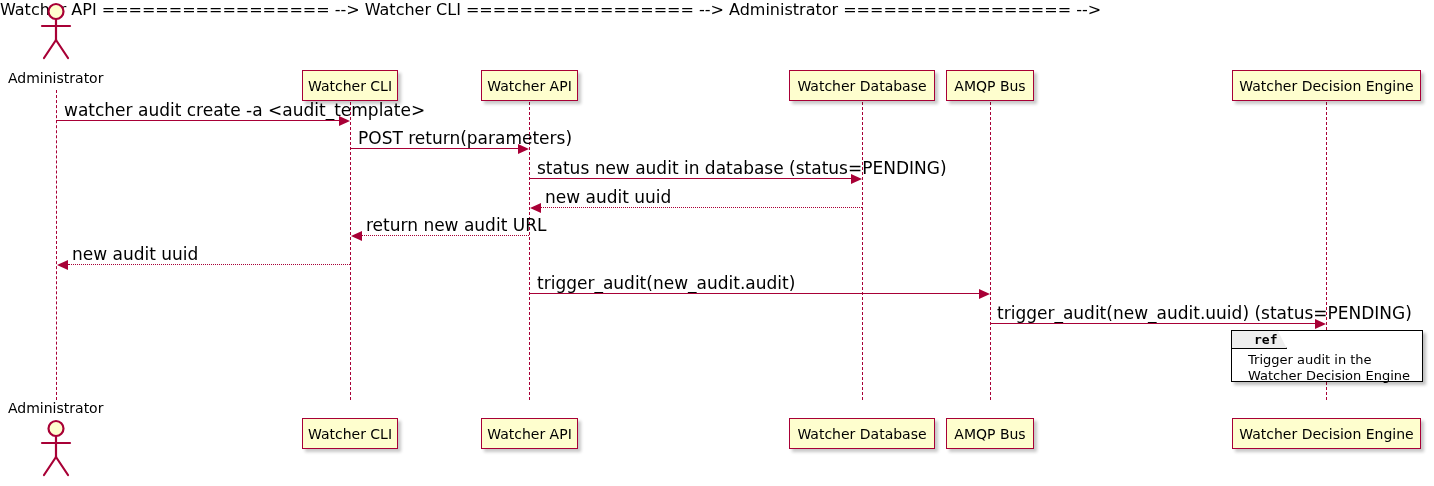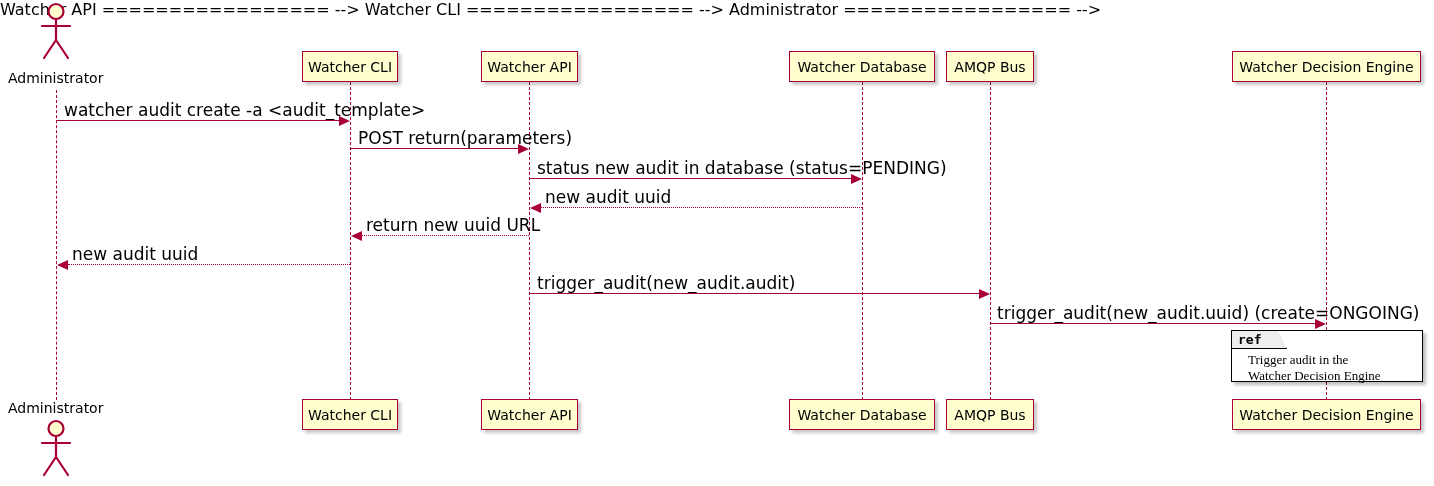--- a/index.html
+++ b/index.html
@@ -33,20 +33,21 @@
     color: #000000;
     font-size: 14px;
     line-height: 1;
     display: flex;
     align-items: center;
     justify-content: center;
     height: 31px;
     box-shadow: 3px 3px 3px rgba(0,0,0,0.22);
     z-index: 4;
     white-space: nowrap;
+    margin-top: 19px;
   }
   
   .actor {
     position: absolute;
     z-index: 4;
   }
   .actor-label {
     position: absolute;
     font-size: 14px;
     color: #000000;
@@ -98,37 +99,36 @@
   }
   .ref-tab {
     position: absolute;
     left: 0;
     top: 0;
     box-sizing: border-box;
     background: #EEEEEE;
     border-right: 1.5px solid #000000;
     border-bottom: 1.5px solid #000000;
     height: 18px;
-    padding: 0 8px 0 6px;
+    padding: 0 8px 0 22px;
     font-size: 13px;
     font-weight: bold;
     font-family: "DejaVu Sans Mono", monospace;
     line-height: 18px;
     color: #000000;
     clip-path: polygon(0 0, calc(100% - 9px) 0, 100% 100%, 0 100%);
   }
   .ref-text {
     position: absolute;
     left: 16px;
     top: 21px;
     font-size: 13px;
     color: #000000;
     line-height: 16px;
     white-space: pre;
-    font-family: Liberation Serif, serif;
   }
 </style>
 </head>
 <body>
 
 <div id="diagram">
 
   
   <div class="lifeline" style="left:56px; top:90px; height:310px;"></div>
   <div class="lifeline" style="left:350px; top:82px; height:318px;"></div>
@@ -182,36 +182,36 @@
   <div class="msg-label" style="left:537px; top:160px;">status new audit in database (status=PENDING)</div>
   <div class="msg" style="left:529px; top:178px; width:322px;"></div>
   <div class="arrowhead right" style="left:851px; top:173.5px;"></div>
 
    Watcher API ================= --&gt;
   <div class="msg-label" style="left:545px; top:189px;">new audit uuid</div>
   <div class="msg dotted" style="left:541px; top:207px; width:321px;"></div>
   <div class="arrowhead left" style="left:530px; top:202.5px;"></div>
 
    Watcher CLI ================= --&gt;
-  <div class="msg-label" style="left:366px; top:217px;">return new uuid URL</div>
+  <div class="msg-label" style="left:366px; top:217px;">return new audit URL</div>
   <div class="msg dotted" style="left:362px; top:235px; width:167px;"></div>
   <div class="arrowhead left" style="left:351px; top:230.5px;"></div>
 
    Administrator ================= --&gt;
   <div class="msg-label" style="left:72px; top:246px;">new audit uuid</div>
   <div class="msg dotted" style="left:68px; top:264px; width:282px;"></div>
   <div class="arrowhead left" style="left:57px; top:259.5px;"></div>
 
   
   <div class="msg-label" style="left:537px; top:275px;">trigger_audit(new_audit.audit)</div>
   <div class="msg" style="left:529px; top:293px; width:450px;"></div>
   <div class="arrowhead right" style="left:979px; top:288.5px;"></div>
 
   
-  <div class="msg-label" style="left:997px; top:305px;">trigger_audit(new_audit.uuid) (create=ONGOING)</div>
+  <div class="msg-label" style="left:997px; top:305px;">trigger_audit(new_audit.uuid) (status=PENDING)</div>
   <div class="msg" style="left:990px; top:323px; width:325px;"></div>
   <div class="arrowhead right" style="left:1315px; top:318.5px;"></div>
 
   
   <div class="ref-box" style="left:1231px; top:330px; width:192px; height:52px;">
     <div class="ref-tab" style="width:55px;">ref</div>
     <div class="ref-text">Trigger audit in the</div>
     <div class="ref-text" style="top:37px;">Watcher Decision Engine</div>
   </div>
 

